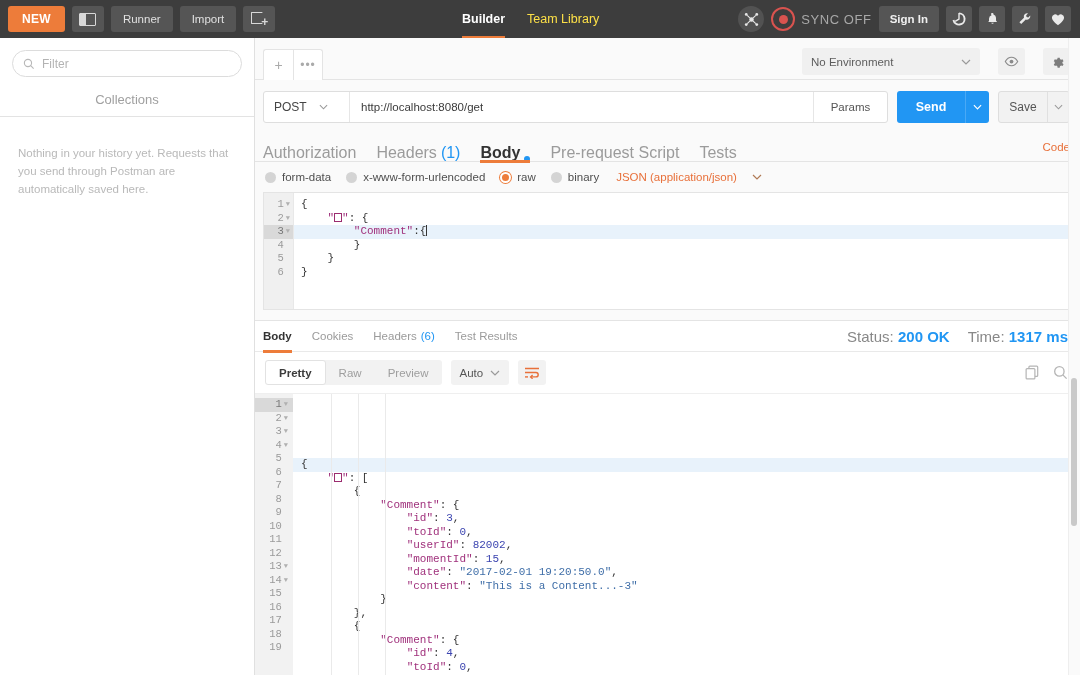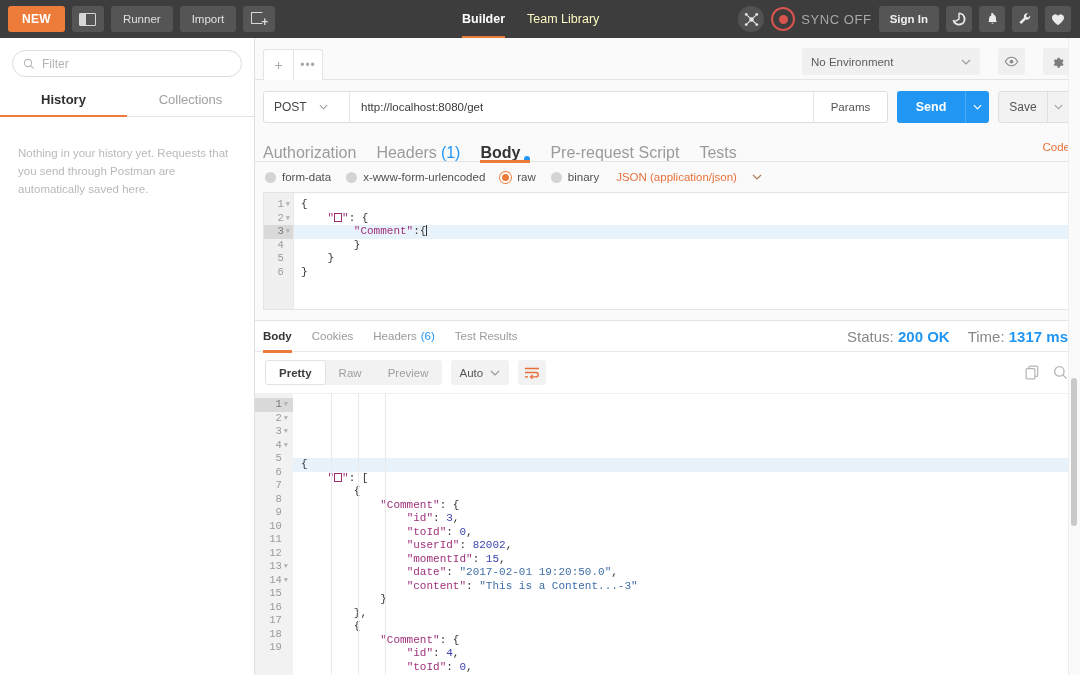--- a/index.html
+++ b/index.html
@@ -29,21 +29,21 @@
     display: flex; align-items: center; justify-content: center;
   }
   .tb-icnbtn { width: 32px; padding: 0; }
   .sidebar-toggle-icon { width: 17px; height: 13px; border: 1.6px solid #d8d8d8; border-radius: 1px; display: flex; }
   .sidebar-toggle-icon i { display: block; width: 6px; background: #d8d8d8; }
   .newtab-icon { position: relative; width: 16px; height: 14px; }
   .newtab-icon .sq { position: absolute; left: 0; top: 0; width: 12px; height: 12px; border: 1.6px solid #d8d8d8; border-right-color: transparent; border-radius: 1px; }
   .newtab-icon .pl { position: absolute; right: -1px; bottom: -1px; color: #d8d8d8; font-size: 12px; line-height: 9px; font-weight: bold; }
 
   .tb-center { position: absolute; left: 462px; top: 0; height: 38px; display: flex; align-items: center; gap: 22px; }
-  .hdr-tab { font-size: 12.5px; color: #fef9c3; height: 38px; display: flex; align-items: center; position: relative; }
+  .hdr-tab { font-size: 12.5px; color: #fde047; height: 38px; display: flex; align-items: center; position: relative; }
   .hdr-tab.active { color: #ffffff; font-weight: bold; }
   .hdr-tab.active::after {
     content: ""; position: absolute; left: 0; right: 0; bottom: 0; height: 2.5px; background: #ed7c3a;
   }
 
   .tb-right { margin-left: auto; display: flex; align-items: center; gap: 7px; padding-right: 9px; }
   .icon-circle-btn {
     width: 26px; height: 26px; border-radius: 50%; background: #525252;
     display: flex; align-items: center; justify-content: center;
   }
@@ -281,21 +281,20 @@
       <div class="filter-wrap">
         <div class="filter-box">
           <svg width="12" height="12" viewBox="0 0 14 14">
             <circle cx="5.8" cy="5.8" r="4.2" fill="none" stroke="#b8b8b8" stroke-width="1.3"></circle>
             <path d="M9 9l3.4 3.4" stroke="#b8b8b8" stroke-width="1.3"></path>
           </svg>
           <span class="ph">Filter</span>
         </div>
       </div>
       <div class="side-tabs">
-        <div class="side-tab active">History</div>
         <div class="side-tab">Collections</div>
       </div>
       <div class="side-empty">Nothing in your history yet. Requests that you send through Postman are automatically saved here.</div>
     </div>
 
     <div class="main">
 
       <div class="tabstrip-row">
         <div class="tab-plus">+</div>
         <div class="tab-more">•••</div>

